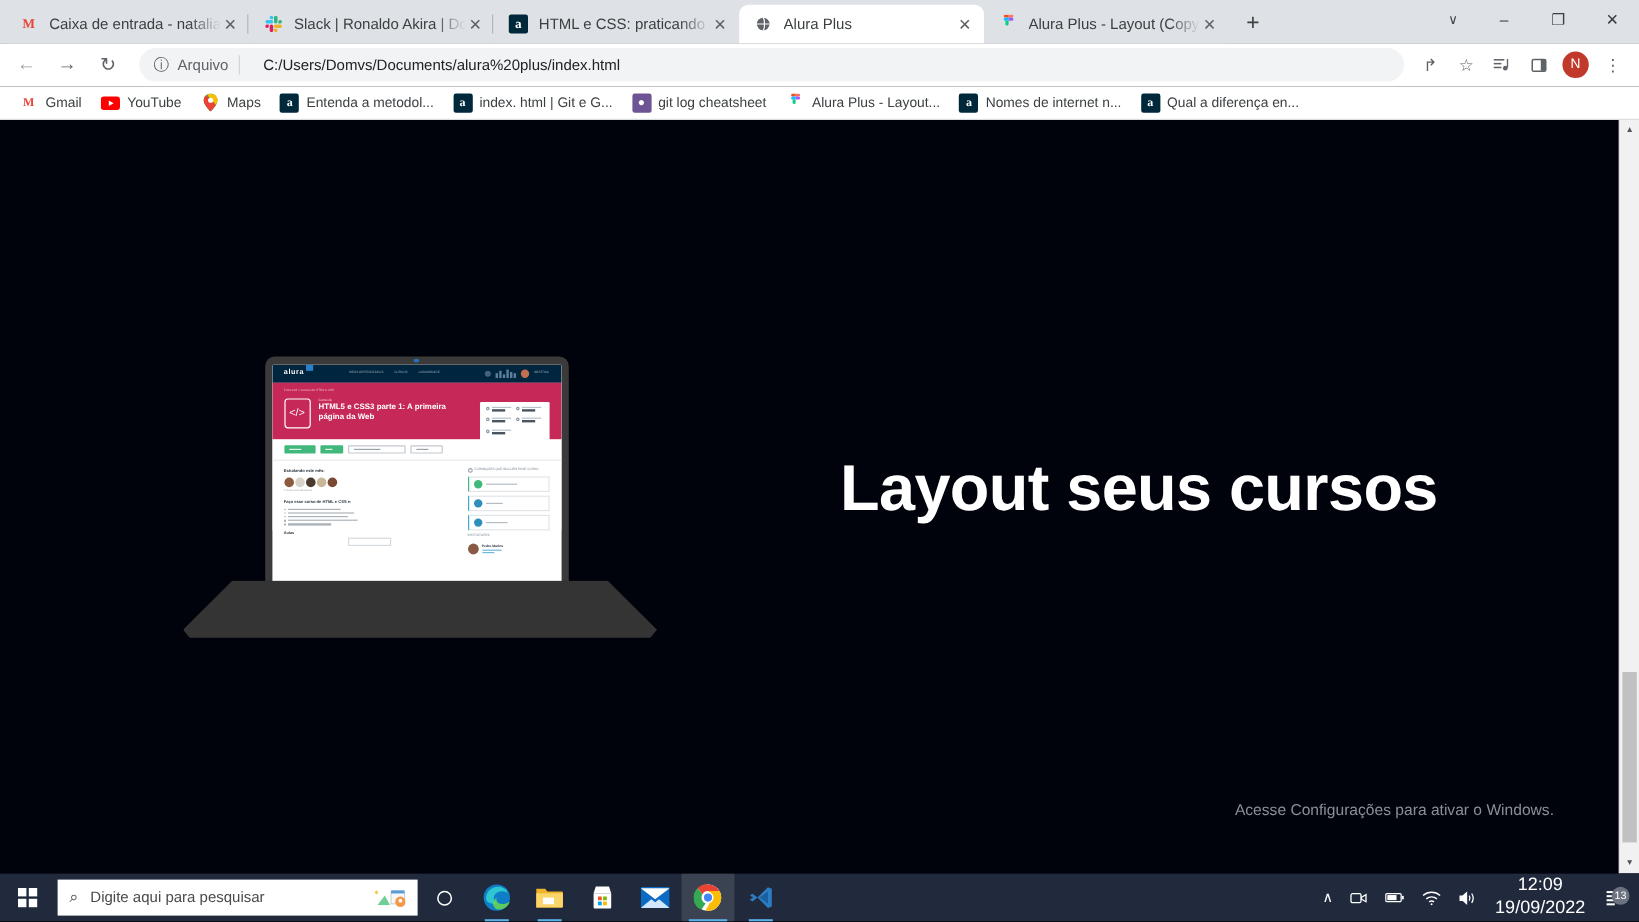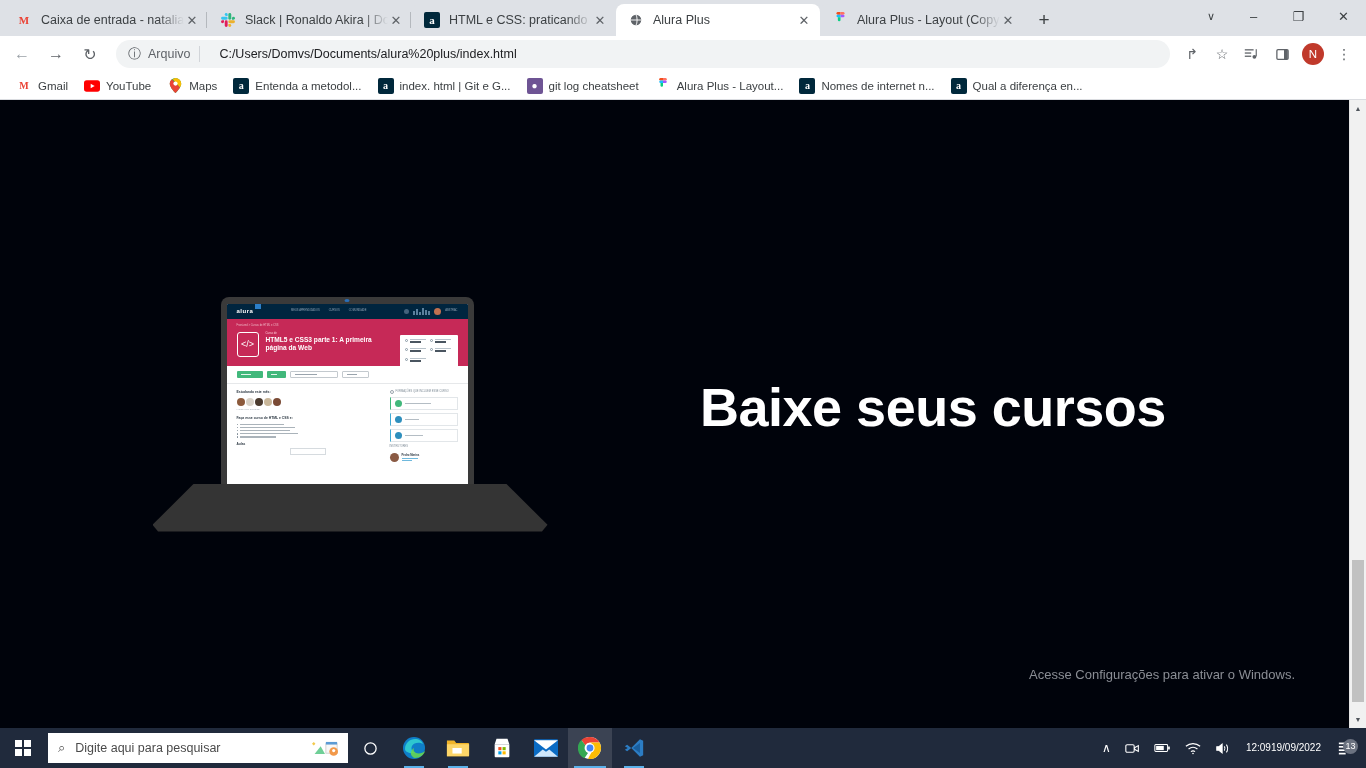--- a/index.html
+++ b/index.html
@@ -321,22 +321,22 @@
   .tb-btn.open::after {
     content:""; position:absolute; bottom:0; left:12px; right:12px;
     height:2px; background:#5bb1ea;
   }
   .tray {
     margin-left: auto; display: flex; align-items: center;
     height: 40px; color: #fff; font-size: 11.5px; padding-right: 4px;
   }
   .tray .ti { padding: 0 7px; font-size: 12px; color:#fff; display:flex; align-items:center; }
   .clock {
-    display:flex; align-items:center;
-    justify-content:center; line-height:1.25; padding: 0 10px 0 8px; font-size:10px;
+    display:flex; flex-direction:column; align-items:center;
+    justify-content:center; line-height:1.25; padding: 0 10px 0 8px; font-size:15px;
   }
   .notif { position:relative; padding: 0 12px 0 4px; }
   .notif .badge {
     position:absolute; right:4px; bottom:2px;
     width:15px;height:15px;border-radius:50%;
     background:#6b7280; color:#fff; font-size:9px;
     display:flex;align-items:center;justify-content:center;
   }
 </style>
 </head>
@@ -666,21 +666,21 @@
 
                 </div>
               </div>
             </div>
 
             <div class="laptop-base"></div>
           </div>
         </div>
 
         <div class="hero-text">
-          <h1 class="hero-title">Baixe seus cursos</h1>
+          <h1 class="hero-title">Layout seus cursos</h1>
         </div>
       </div>
 
       <div class="watermark">
         <div class="wm-sub">Acesse Configurações para ativar o Windows.</div>
       </div>
     </div>
 
     <div class="scrollbar">
       <div class="sb-arrow">▲</div>

